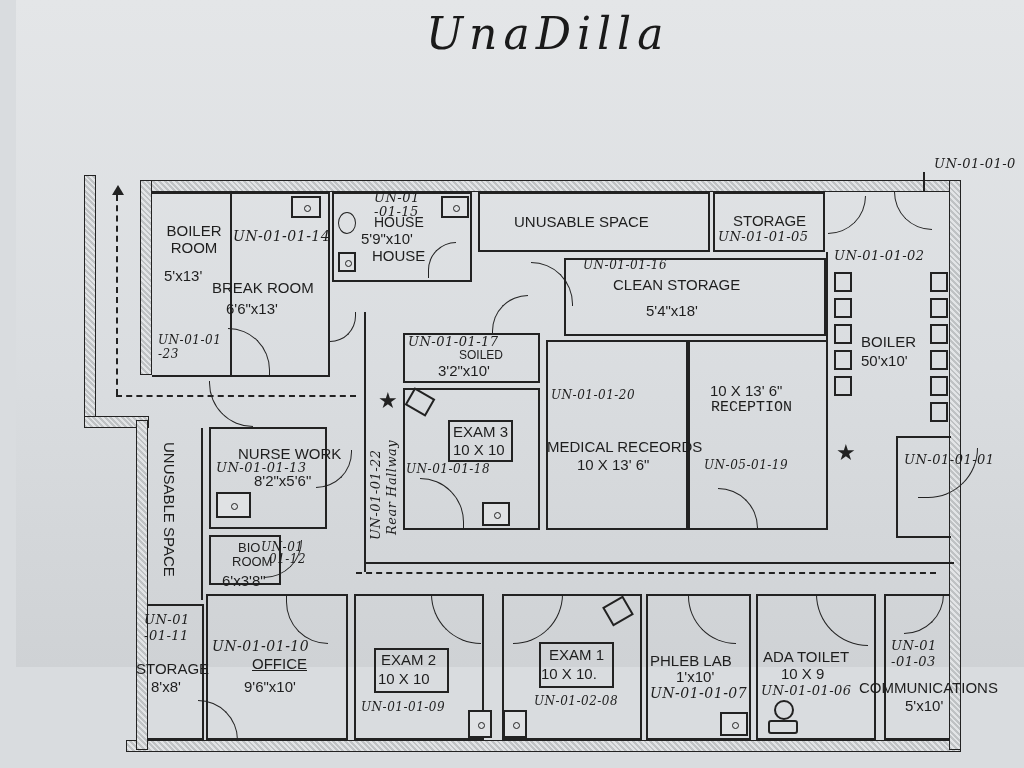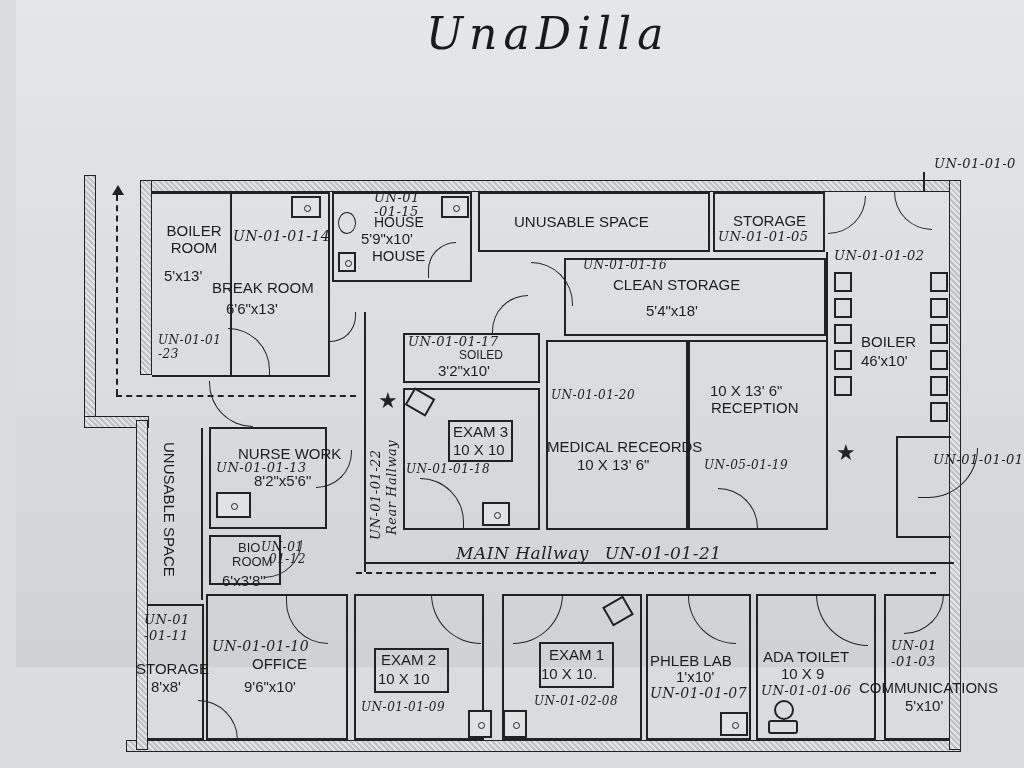--- a/index.html
+++ b/index.html
@@ -121,37 +121,37 @@
   <div class="lbl" style="left:630px;top:302px;">5'4"x18'</div>
 
   <div class="hw" style="left:918px;top:156px;font-size:13px;">UN-01-01-0</div>
   <div class="line" style="left:907px;top:172px;width:1.5px;height:20px;"></div>
 
   <div class="room" style="left:810px;top:252px;width:2px;height:175px;border:none;background:#222;"></div>
   <div class="door" style="left:878px;top:192px;width:38px;height:38px;border-top:none;border-right:none;border-radius:0 0 0 38px;"></div>
   <div class="door" style="left:812px;top:196px;width:38px;height:38px;border-top:none;border-left:none;border-radius:0 0 38px 0;"></div>
   <div class="hw" style="left:818px;top:248px;font-size:13px;">UN-01-01-02</div>
   <div class="lbl" style="left:845px;top:333px;text-align:left;">BOILER</div>
-  <div class="lbl" style="left:845px;top:352px;text-align:left;">46'x10'</div>
+  <div class="lbl" style="left:845px;top:352px;text-align:left;">50'x10'</div>
 
   <div class="chair" style="left:818px;top:272px;"></div>
   <div class="chair" style="left:818px;top:298px;"></div>
   <div class="chair" style="left:818px;top:324px;"></div>
   <div class="chair" style="left:818px;top:350px;"></div>
   <div class="chair" style="left:818px;top:376px;"></div>
   <div class="chair" style="left:914px;top:272px;"></div>
   <div class="chair" style="left:914px;top:298px;"></div>
   <div class="chair" style="left:914px;top:324px;"></div>
   <div class="chair" style="left:914px;top:350px;"></div>
   <div class="chair" style="left:914px;top:376px;"></div>
   <div class="chair" style="left:914px;top:402px;"></div>
 
   <div class="room" style="left:880px;top:436px;width:55px;height:102px;border-right:none;"></div>
   <div class="door" style="left:902px;top:448px;width:60px;height:50px;border-left:none;border-top:none;border-radius:0 0 50px 0;"></div>
-  <div class="hw" style="left:888px;top:452px;font-size:13px;margin-left:29px;">UN-01-01-01</div>
+  <div class="hw" style="left:888px;top:452px;font-size:13px;">UN-01-01-01</div>
   <div class="star" style="left:820px;top:440px;">★</div>
 
   <div class="room" style="left:348px;top:312px;width:2px;height:260px;border:none;background:#222;"></div>
   <div class="room" style="left:387px;top:333px;width:137px;height:50px;"></div>
   <div class="room" style="left:387px;top:388px;width:137px;height:142px;"></div>
   <div class="room" style="left:530px;top:340px;width:142px;height:190px;"></div>
   <div class="room" style="left:672px;top:340px;width:140px;height:190px;"></div>
 
   <div class="hw" style="left:392px;top:334px;font-size:13px;">UN-01-01-17</div>
   <div class="lbl" style="left:443px;top:349px;font-size:12px;">SOILED</div>
@@ -162,21 +162,21 @@
   <div class="lbl" style="left:437px;top:441px;">10 X 10</div>
   <div class="hw" style="left:390px;top:462px;">UN-01-01-18</div>
   <div class="sink" style="left:466px;top:502px;width:28px;height:24px;"></div>
   <div class="door" style="left:392px;top:392px;width:24px;height:20px;transform:rotate(30deg);border-width:2px;"></div>
 
   <div class="hw" style="left:535px;top:388px;">UN-01-01-20</div>
   <div class="lbl" style="left:531px;top:438px;">MEDICAL RECEORDS</div>
   <div class="lbl" style="left:561px;top:456px;">10 X 13' 6"</div>
 
   <div class="lbl" style="left:694px;top:382px;">10 X 13' 6"</div>
-  <div class="lbl" style="left:695px;top:399px;">RECEPTION</div>
+  <div class="lbl" style="left:695px;top:399px;font-family:Liberation Mono, monospace;">RECEPTION</div>
   <div class="hw" style="left:688px;top:458px;">UN-05-01-19</div>
   <div class="door" style="left:702px;top:488px;width:40px;height:42px;border-bottom:none;border-right:none;border-radius:40px 0 0 0;transform:scaleX(-1);"></div>
 
   <div class="star" style="left:362px;top:388px;">★</div>
   <div class="hw vert-up" style="left:352px;top:540px;font-size:13px;">
     <span>UN-01-01-22</span>
   </div>
   <div class="hw vert-up" style="left:368px;top:535px;font-size:13px;">
     <span>Rear Hallway</span>
   </div>
@@ -191,42 +191,38 @@
   <div class="lbl" style="left:216px;top:555px;font-size:13px;">ROOM</div>
   <div class="hw" style="left:245px;top:540px;font-size:12px;">UN-01</div>
   <div class="hw" style="left:253px;top:552px;font-size:12px;">01-12</div>
   <div class="lbl" style="left:206px;top:572px;">6'x3'8"</div>
 
   <div class="vert" style="left:162px;top:442px;">
     <span>UNUSABLE SPACE</span>
   </div>
   <div class="line" style="left:185px;top:428px;width:2px;height:172px;"></div>
 
-  <div class="hw" style="left:440px;top:543px;font-size:17px;">
-    <span>MAIN Hallway</span>
-    <span style="margin-left:10px;">UN-01-01-21</span>
-  </div>
   <div class="dash" style="left:340px;top:572px;width:580px;"></div>
   <div class="line" style="left:348px;top:562px;width:590px;height:2px;"></div>
 
   <div class="room" style="left:132px;top:604px;width:56px;height:136px;border-left:none;"></div>
   <div class="room" style="left:190px;top:594px;width:142px;height:146px;"></div>
   <div class="room" style="left:338px;top:594px;width:130px;height:146px;"></div>
   <div class="room" style="left:486px;top:594px;width:140px;height:146px;"></div>
   <div class="room" style="left:630px;top:594px;width:105px;height:146px;"></div>
   <div class="room" style="left:740px;top:594px;width:120px;height:146px;"></div>
   <div class="room" style="left:868px;top:594px;width:65px;height:146px;border-right:none;"></div>
 
   <div class="hw" style="left:128px;top:612px;font-size:13px;">UN-01</div>
   <div class="hw" style="left:128px;top:628px;font-size:13px;">-01-11</div>
   <div class="lbl" style="left:120px;top:660px;">STORAGE</div>
   <div class="lbl" style="left:135px;top:678px;">8'x8'</div>
 
   <div class="hw" style="left:196px;top:638px;font-size:14px;">UN-01-01-10</div>
-  <div class="lbl" style="left:236px;top:655px;">OFFICE</div>
+  <div class="lbl" style="left:236px;top:655px;text-decoration:underline;">OFFICE</div>
   <div class="lbl" style="left:228px;top:678px;">9'6"x10'</div>
   <div class="door" style="left:182px;top:700px;width:40px;height:40px;border-bottom:none;border-left:none;border-radius:0 40px 0 0;"></div>
 
   <div class="box-lbl" style="left:358px;top:648px;width:75px;height:45px;"></div>
   <div class="lbl" style="left:365px;top:651px;">EXAM 2</div>
   <div class="lbl" style="left:362px;top:670px;">10 X 10</div>
   <div class="hw" style="left:345px;top:700px;">UN-01-01-09</div>
   <div class="sink" style="left:452px;top:710px;width:24px;height:28px;"></div>
   <div class="sink" style="left:487px;top:710px;width:24px;height:28px;"></div>
   <div class="door" style="left:415px;top:594px;width:50px;height:50px;border-top:none;border-right:none;border-radius:0 0 0 50px;"></div>

